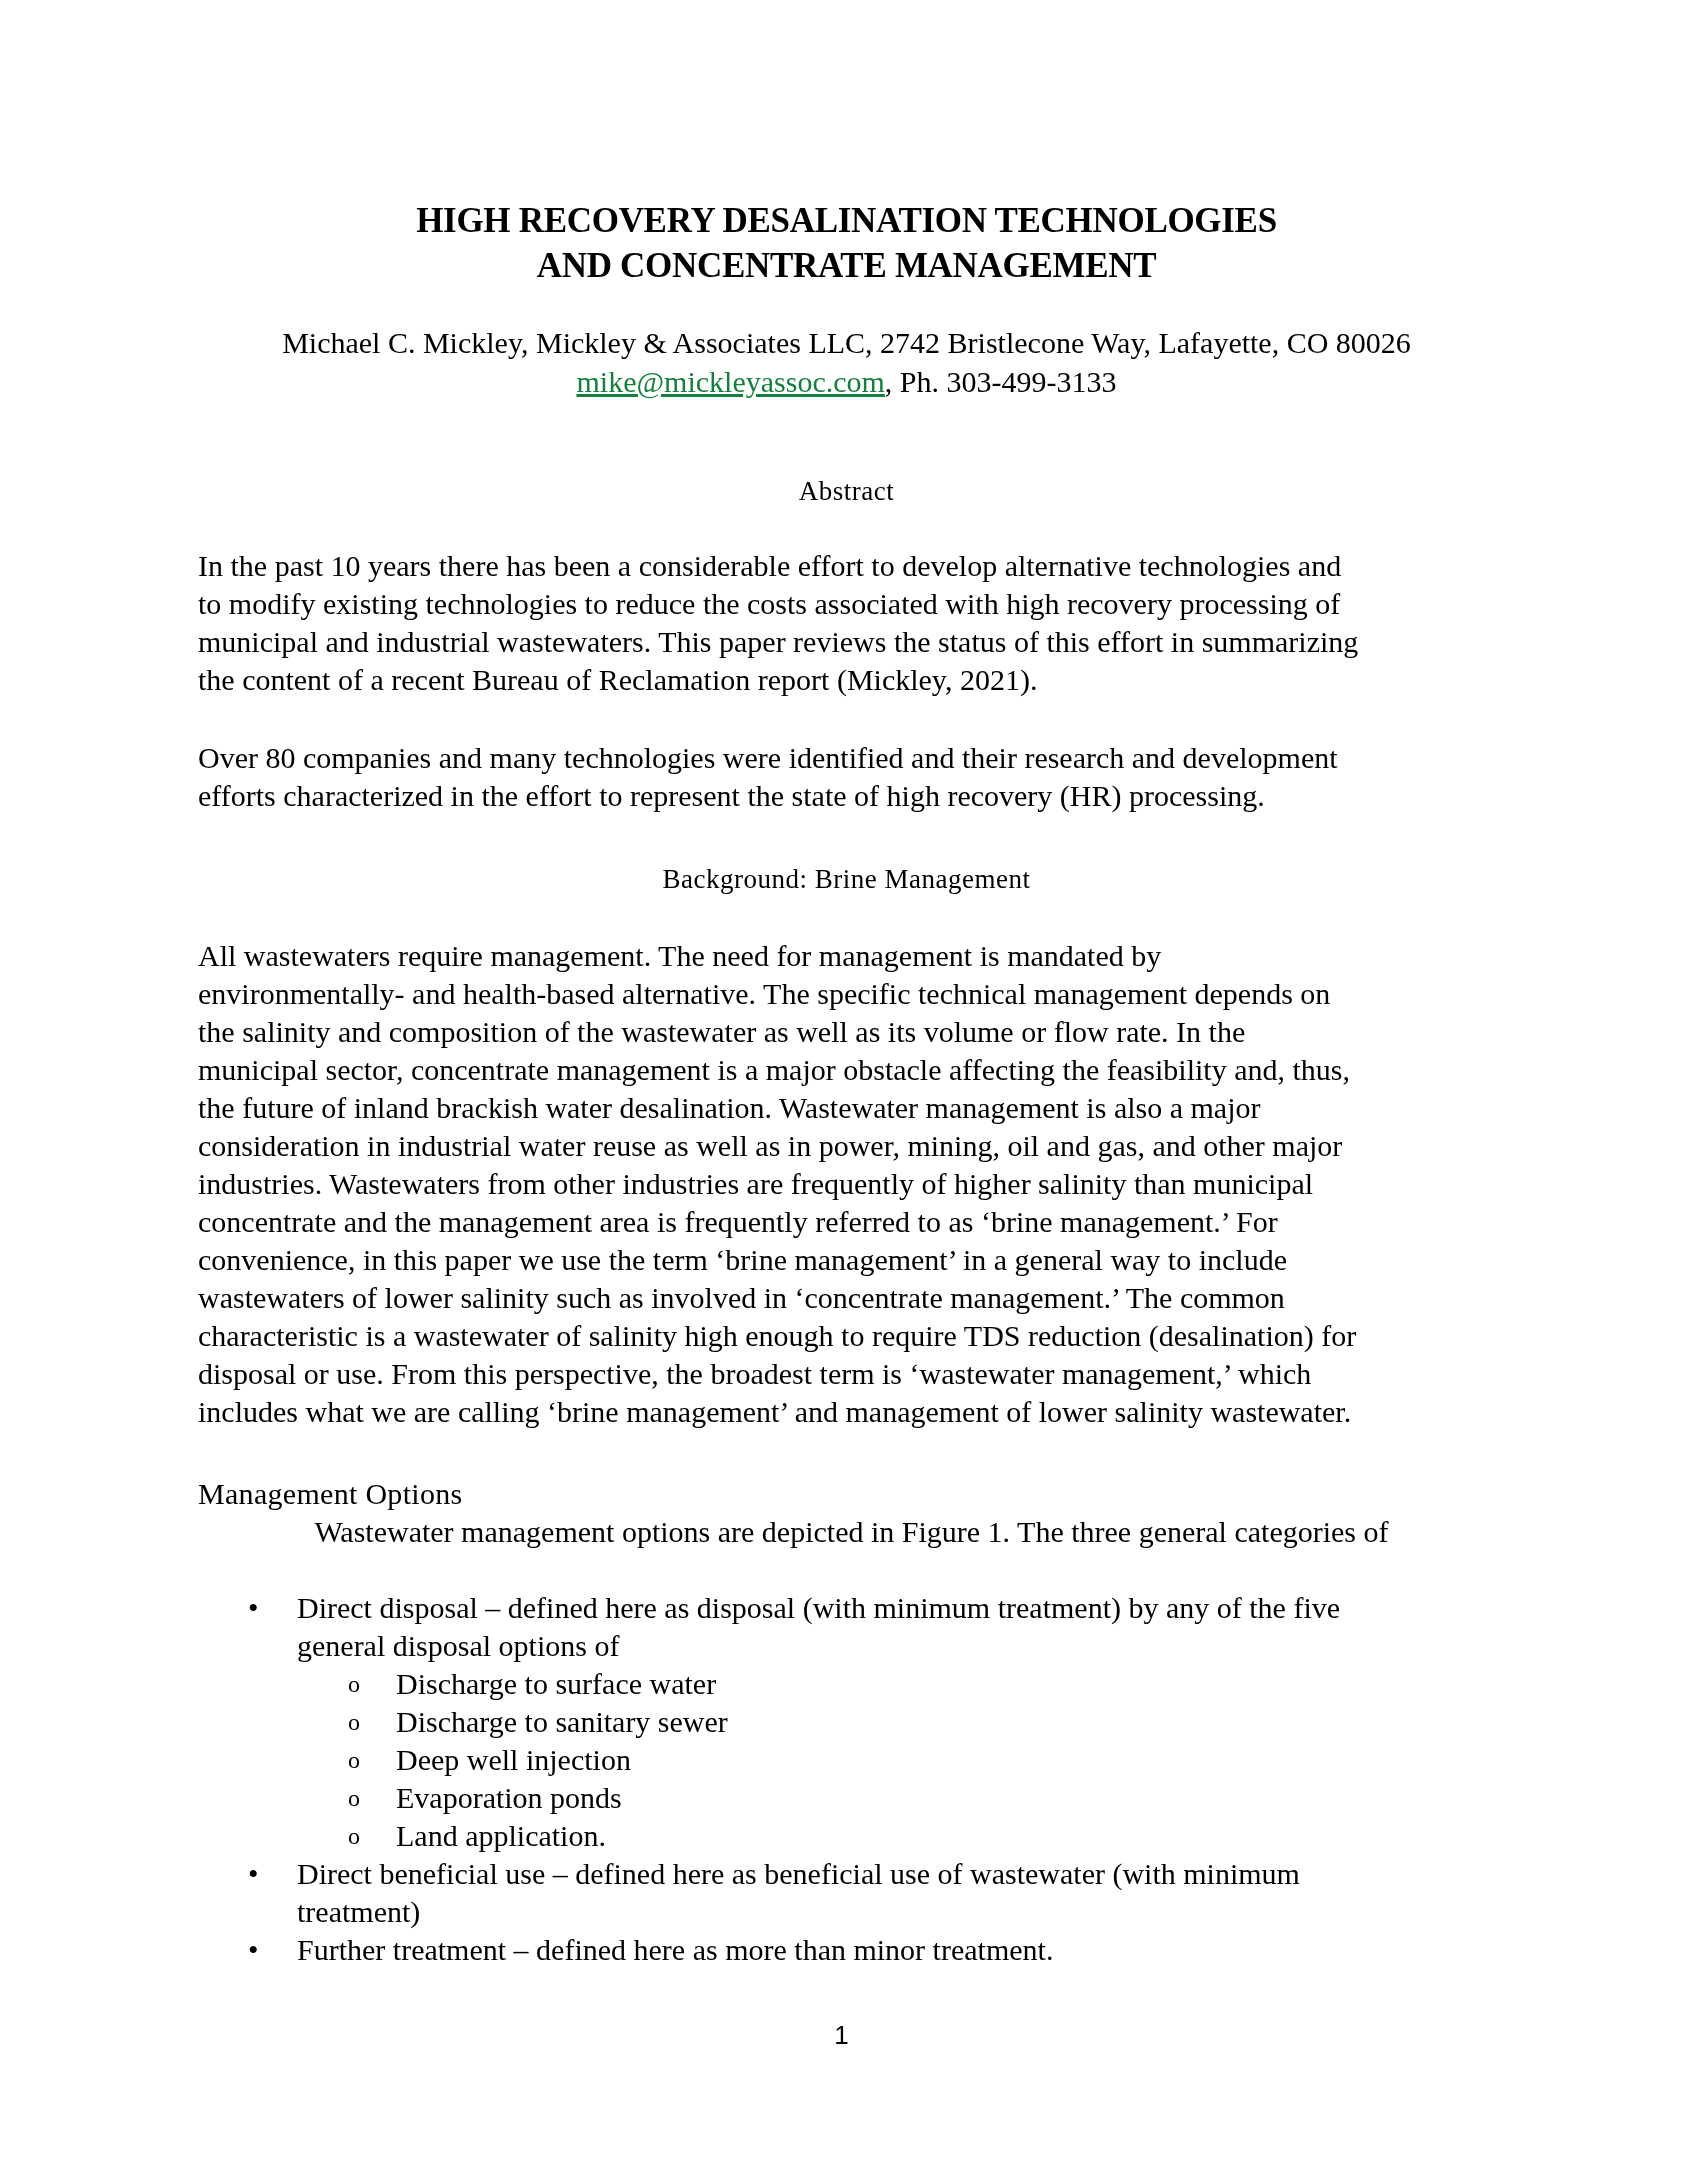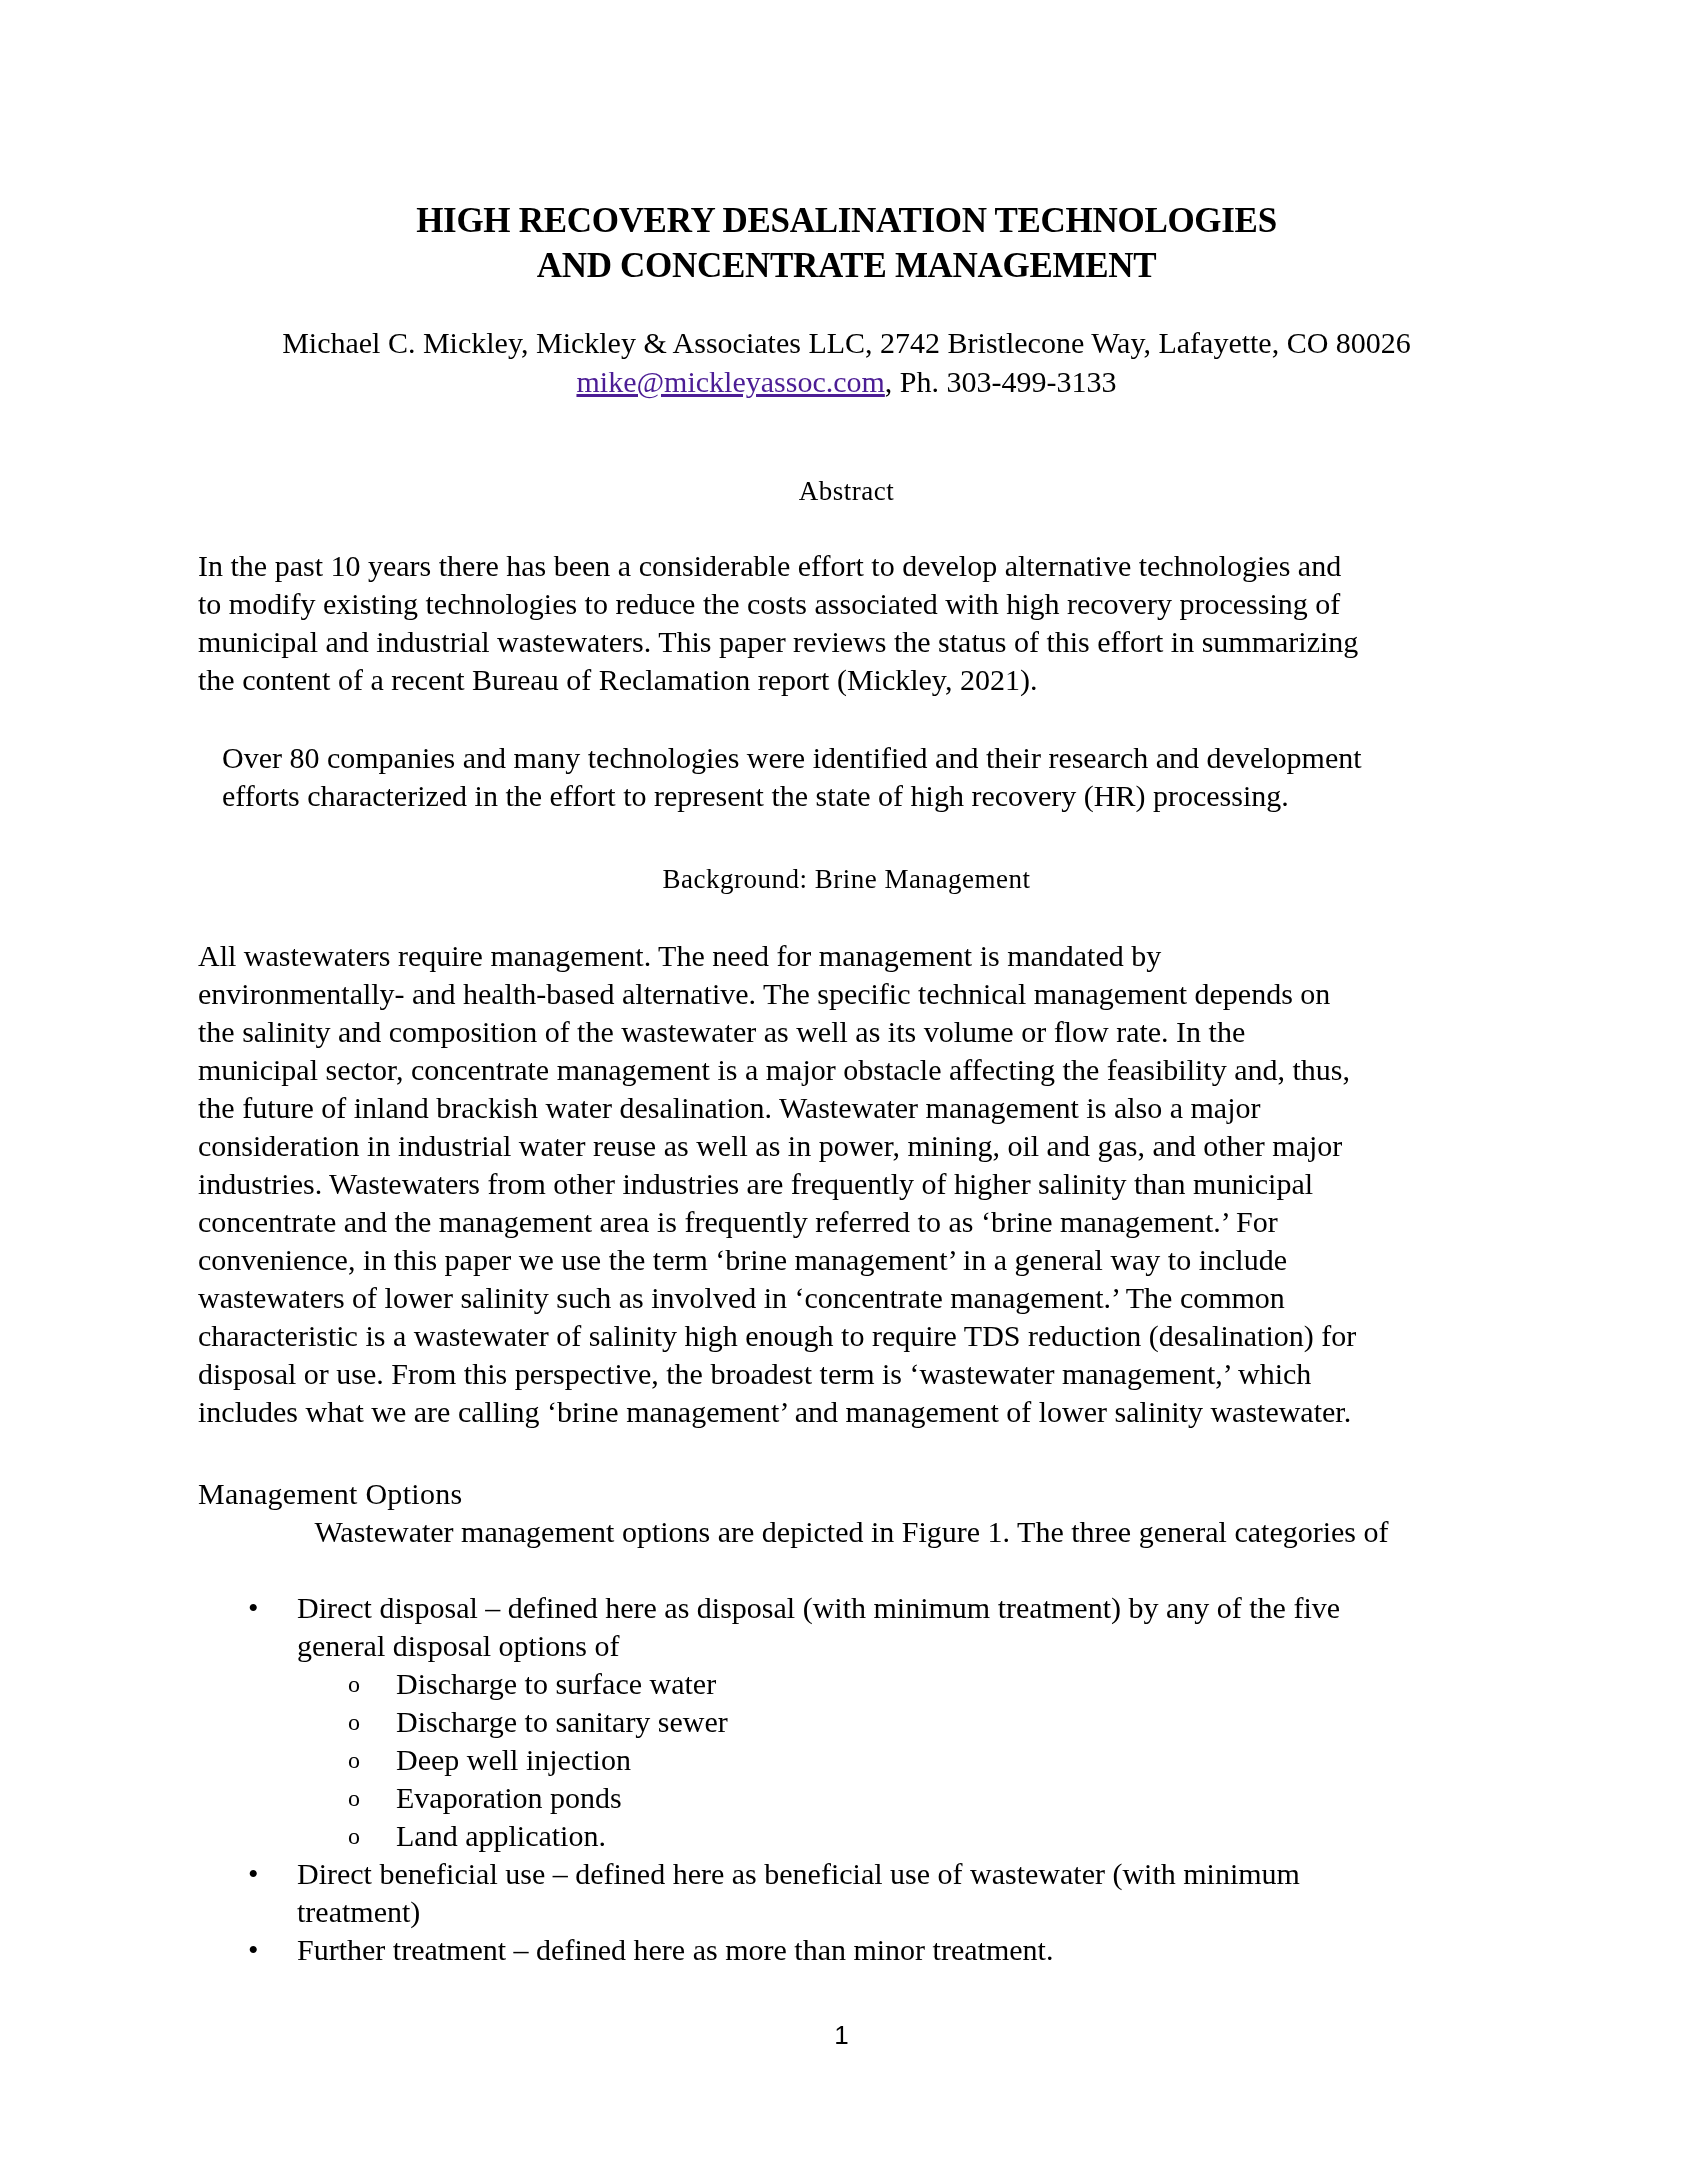--- a/index.html
+++ b/index.html
@@ -46,33 +46,33 @@
 
 <div class="page">
 
   <div class="title">
     <div>HIGH RECOVERY DESALINATION TECHNOLOGIES</div>
     <div>AND CONCENTRATE MANAGEMENT</div>
   </div>
 
   <div class="author">
     <div>Michael C. Mickley, Mickley &amp; Associates LLC, 2742 Bristlecone Way, Lafayette, CO 80026</div>
-    <div><a href="#" style="color: #4c1d95;">mike@mickleyassoc.com</a><span>, Ph. 303-499-3133</span></div>
+    <div><a href="#" style="color: #15803d;">mike@mickleyassoc.com</a><span>, Ph. 303-499-3133</span></div>
   </div>
 
   <div class="h-center" style="top:471px;">Abstract</div>
 
   <div class="para" style="top:547px;">
     <span class="ln">In the past 10 years there has been a considerable effort to develop alternative technologies and</span>
     <span class="ln">to modify existing technologies to reduce the costs associated with high recovery processing of</span>
     <span class="ln">municipal and industrial wastewaters.  This paper reviews the status of this effort in summarizing</span>
     <span class="ln">the content of a recent Bureau of Reclamation report (Mickley, 2021).</span>
   </div>
 
-  <div class="para" style="top:739px;margin-left:24px;">
+  <div class="para" style="top:739px;">
     <span class="ln">Over 80 companies and many technologies were identified and their research and development</span>
     <span class="ln">efforts characterized in the effort to represent the state of high recovery (HR) processing.</span>
   </div>
 
   <div class="h-center" style="top:859px;">Background:  Brine Management</div>
 
   <div class="para" style="top:937px;">
     <span class="ln">All wastewaters require management.  The need for management is mandated by</span>
     <span class="ln">environmentally- and health-based alternative.  The specific technical management depends on</span>
     <span class="ln">the salinity and composition of the wastewater as well as its volume or flow rate.   In the</span>

